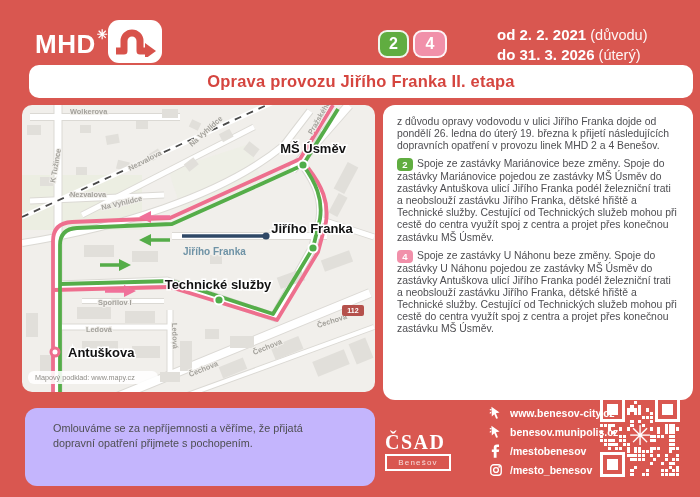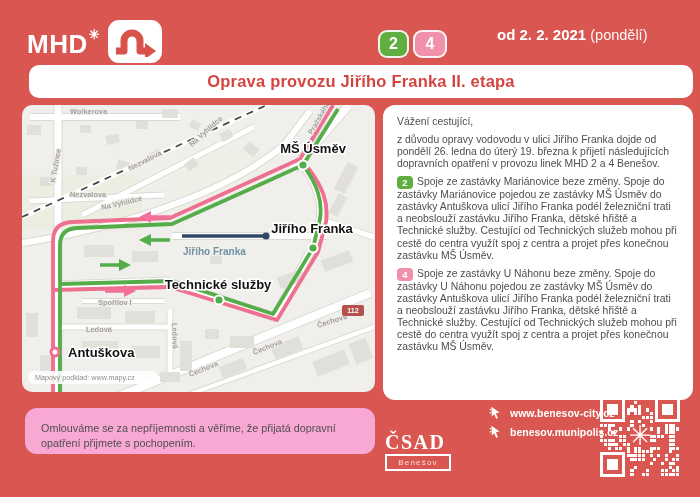--- a/index.html
+++ b/index.html
@@ -1,19 +1,19 @@
 <!DOCTYPE html>
 <html><head>
 <meta charset="utf-8">
 <style>
   html,body{margin:0;padding:0;}
   .page{position:relative;width:700px;height:497px;background:#d95750;overflow:hidden;
         font-family:"Liberation Sans",sans-serif;}
   
-  .brand{position:absolute;left:27px;top:27px;color:#fff;font-size:26px;font-weight:bold;letter-spacing:.5px;}
+  .brand{position:absolute;left:35px;top:27px;color:#fff;font-size:26px;font-weight:bold;letter-spacing:.5px;}
   .brand .star{font-size:13px;vertical-align:14px;margin-left:1px;}
   .detour{position:absolute;left:108px;top:20px;width:54px;height:43px;background:#fff;border-radius:11px;
           display:flex;align-items:center;justify-content:center;}
   .notice-type{position:absolute;left:192px;top:32px;color:#fff;font-size:17.5px;font-weight:bold;letter-spacing:.4px;}
   .badge{position:absolute;top:30px;height:28px;border:2px solid rgba(255,255,255,.9);border-radius:9px;
          color:#fff;font-weight:bold;font-size:16px;display:flex;align-items:center;justify-content:center;box-sizing:border-box;}
   .badge.b2{left:378px;width:31px;background:#60ad40;}
   .badge.b4{left:413px;width:34px;background:#f190aa;}
   .dates{position:absolute;left:497px;top:25px;color:#fff;font-size:14.5px;line-height:19px;white-space:nowrap;}
   .dates b{font-size:15px;}
@@ -32,22 +32,22 @@
   text.roadnum{font-size:7px;font-weight:bold;fill:#fff;}
   
   .notice{position:absolute;left:383px;top:105px;width:310px;height:295px;background:#fff;border-radius:12px;
           box-sizing:border-box;padding:11px 14px;color:#4e4e52;font-size:10.4px;line-height:1.16;overflow:hidden;}
   .notice p{margin:0 0 6px 0;}
   .inline-badge{display:inline-flex;width:16px;height:13px;border-radius:4px;color:#fff;font-size:9.5px;font-weight:bold;
                 align-items:center;justify-content:center;margin-right:4px;vertical-align:-1px;}
   .inline-badge.g{background:#60ad40;}
   .inline-badge.p{background:#f190aa;}
   
-  .apology{position:absolute;left:25px;top:408px;width:350px;height:46px;background:#f9a8d4;border-radius:12px;
-           box-sizing:border-box;padding:13px 16px;color:#4e4e52;font-size:10.8px;line-height:1.35;}
+  .apology{position:absolute;left:25px;top:408px;width:350px;height:78px;background:#c4b5fd;border-radius:12px;
+           box-sizing:border-box;padding:13px 28px;color:#4e4e52;font-size:10.8px;line-height:1.35;}
   
   .city-logo{position:absolute;left:385px;top:404px;color:#fff;font-size:23px;font-weight:bold;letter-spacing:.3px;}
   .city-logo .star{font-size:12px;vertical-align:13px;}
   .csad{position:absolute;left:385px;top:431px;color:#fff;font-family:"Liberation Serif",serif;
         font-size:20px;font-weight:bold;letter-spacing:1.5px;}
   .csad-box{position:absolute;left:385px;top:454px;width:62px;height:13px;border:2px solid #fff;
             display:flex;align-items:center;justify-content:center;}
   .csad-box span{color:rgba(255,255,255,.8);font-size:8px;letter-spacing:1.2px;}
   .links{position:absolute;left:488px;top:403px;}
   .link-row{display:flex;align-items:center;height:19px;color:#fff;font-size:10.5px;font-weight:bold;}
@@ -70,21 +70,22 @@
       <path d="M 3,24 L 11,24 L 11,14 A 8 8 0 0 1 27,14 L 27,24 L 33,24" fill="none" stroke="#d8524b" stroke-width="7" stroke-linejoin="round"></path>
       <polygon points="32,16 43,24 32,32" fill="#d8524b"></polygon>
     </svg>
   </div>
 
 
   <div class="badge b2">2</div>
   <div class="badge b4">4</div>
 
   <div class="dates">
-    <div><b>od 2. 2. 2021</b> <span>(pondělí)</span></div>
+    <div><b>od 2. 2. 2021</b> <span>(důvodu)</span></div>
+    <div><b>do 31. 3. 2026</b> <span>(úterý)</span></div>
   </div>
 
   <div class="title-bar">
       <span>Oprava provozu Jiřího Franka II. etapa</span>
     </div>
 
   <div class="map">
     <svg width="353" height="287" viewBox="0 0 353 287">
 
       <rect x="-5" y="70" width="125" height="55" fill="#eaeede" opacity=".7"></rect>
@@ -223,21 +224,20 @@
       <text class="stop" x="46" y="252">Antuškova</text>
 
       <g>
         <rect x="6" y="266" width="130" height="13" rx="6" fill="#ffffff" opacity=".88"></rect>
         <text class="attrib" x="13" y="275">Mapový podklad: www.mapy.cz</text>
       </g>
     </svg>
   </div>
 
   <section class="notice">
-    <p>Vážení cestující,</p>
     <p>z důvodu opravy vodovodu v ulici Jiřího Franka dojde od pondělí 26. ledna do úterý 19. března k přijetí následujících dopravních opatření v provozu linek MHD 2 a 4 Benešov.</p>
     <p><span class="inline-badge g">2</span><span>Spoje ze zastávky Mariánovice beze změny. Spoje do zastávky Mariánovice pojedou ze zastávky MŠ Úsměv do zastávky Antuškova ulicí Jiřího Franka podél železniční trati a neobslouží zastávku Jiřího Franka, dětské hřiště a Technické služby. Cestující od Technických služeb mohou při cestě do centra využít spoj z centra a projet přes konečnou zastávku MŠ Úsměv.</span></p>
     <p><span class="inline-badge p">4</span><span>Spoje ze zastávky U Náhonu beze změny. Spoje do zastávky U Náhonu pojedou ze zastávky MŠ Úsměv do zastávky Antuškova ulicí Jiřího Franka podél železniční trati a neobslouží zastávku Jiřího Franka, dětské hřiště a Technické služby. Cestující od Technických služeb mohou při cestě do centra využít spoj z centra a projet přes konečnou zastávku MŠ Úsměv.</span></p>
   </section>
 
   <div class="apology"><span>Omlouváme se za nepříjemnosti a věříme, že přijatá dopravní opatření přijmete s pochopením.</span></div>
 
   <div class="csad">ČSAD</div>
   <div class="csad-box">
       <span>Benešov</span>
@@ -254,20 +254,38 @@
         <span>www.benesov-city.cz</span>
     </div>
     <div class="link-row">
       <span class="ic">
         <svg width="13" height="13" viewBox="0 0 16 16">
             <path d="M3,1 L13,8 L8.5,9 L11,15 L8.8,15.8 L6.5,10 L3.5,13 Z" fill="#fff"></path>
             <path d="M1,5 L3,4 M1,9 L2.6,7.6" stroke="#fff" stroke-width="1.4"></path>
           </svg>
       </span>
         <span>benesov.munipolis.cz</span>
+    </div>
+    <div class="link-row">
+      <span class="ic">
+        <svg width="9" height="14" viewBox="0 0 9 16">
+            <path d="M8.5,0.5 H6 C3.8,0.5 2.5,1.9 2.5,4 V6.2 H0.3 V9.2 H2.5 V15.8 H5.7 V9.2 H8.2 L8.7,6.2 H5.7 V4.4 C5.7,3.7 6,3.4 6.7,3.4 H8.5 Z" fill="#fff"></path>
+          </svg>
+      </span>
+        <span>/mestobenesov</span>
+    </div>
+    <div class="link-row">
+      <span class="ic">
+        <svg width="12" height="12" viewBox="0 0 16 16">
+            <rect x="1" y="1" width="14" height="14" rx="4" fill="none" stroke="#fff" stroke-width="1.8"></rect>
+            <circle cx="8" cy="8" r="3.2" fill="none" stroke="#fff" stroke-width="1.8"></circle>
+            <circle cx="12.2" cy="3.8" r="1.2" fill="#fff"></circle>
+          </svg>
+      </span>
+        <span>/mesto_benesov</span>
     </div>
   </div>
 
   <div class="qr">
       <div class="m" style="left: 26.6667px; top: 0px; width: 3.10952px; height: 3.10952px;"></div>
       <div class="m" style="left: 30.4762px; top: 0px; width: 3.10952px; height: 3.10952px;"></div>
       <div class="m" style="left: 34.2857px; top: 0px; width: 3.10952px; height: 3.10952px;"></div>
       <div class="m" style="left: 38.0952px; top: 0px; width: 3.10952px; height: 3.10952px;"></div>
       <div class="m" style="left: 45.7143px; top: 0px; width: 3.10952px; height: 3.10952px;"></div>
       <div class="m" style="left: 34.2857px; top: 3.80952px; width: 3.10952px; height: 3.10952px;"></div>

